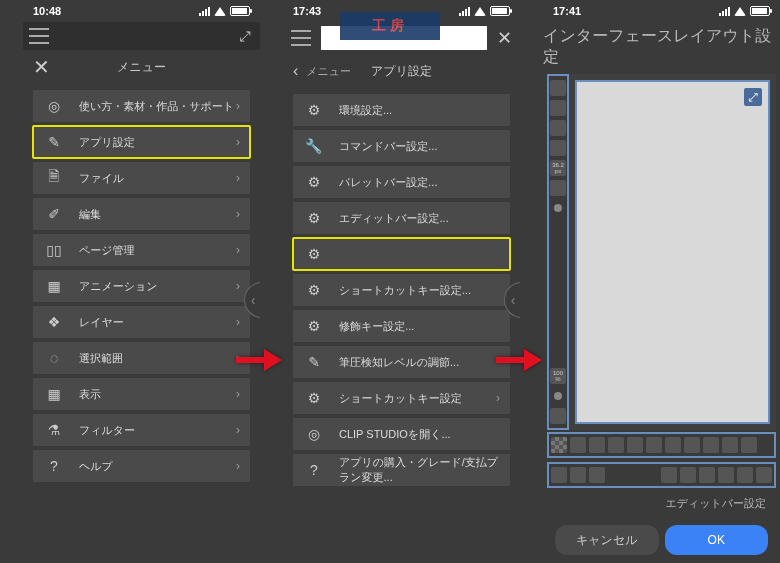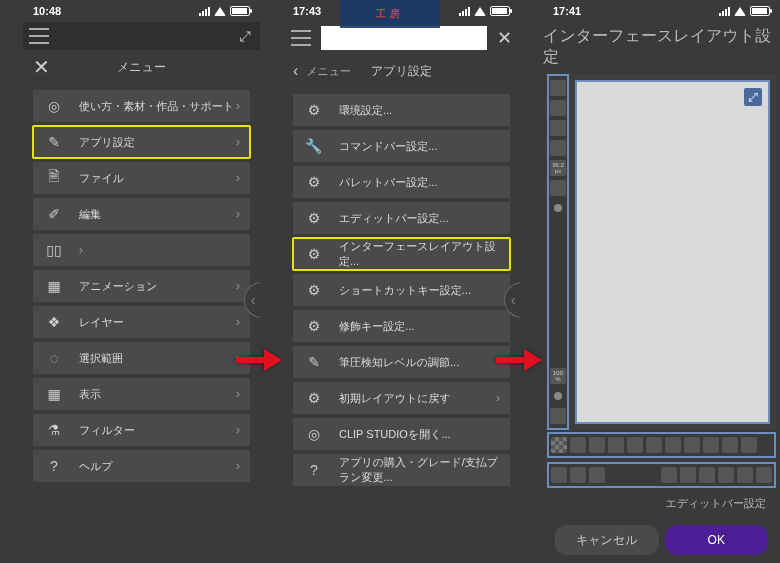--- a/index.html
+++ b/index.html
@@ -54,26 +54,26 @@
   .canvas-area { flex: 1; position: relative; padding: 6px; }
   .canvas { background: #d9d9d9; width: 100%; height: 100%; border: 2px solid #6a8fbf; position: relative; }
   .canvas-expand { position: absolute; top: 6px; right: 6px; width: 18px; height: 18px; background: #4a6a9a; color: #fff; font-size: 12px; display:flex; align-items:center; justify-content:center; border-radius:2px; }
   .hrow { display: flex; gap: 3px; padding: 3px 2px; border: 2px solid #6a8fbf; margin: 2px 0; background:#3a3a3a; }
   .hrow .tb { width: 16px; height: 16px; background: #555; border-radius: 2px; flex-shrink:0; }
   .hrow.row1 .tb:first-child { background: repeating-conic-gradient(#777 0 25%, #555 0 50%) 50%/8px 8px; }
   .reset-link { text-align: right; padding: 6px 10px; color: #bbb; font-size: 11px; cursor: pointer; }
   .btnrow { display: flex; gap: 6px; padding: 8px; }
   .btn { flex: 1; height: 30px; display: flex; align-items: center; justify-content: center; font-size: 12px; border-radius: 12px; cursor: pointer; }
   .btn-cancel { background: #4a4a4a; color: #ccc; }
-  .btn-ok { background: #4c1d95; color: #fff; }
+  .btn-ok { background: #3b82f6; color: #fff; }
 
   .searchbar { height: 24px; background: #fff; margin: 0 4px; position: relative; flex:1; }
   .searchwrap { display:flex; align-items:center; gap:6px; padding: 4px 8px; }
   .sb-close { color:#ccc; font-size:18px; cursor:pointer; }
-  .watermark { position:absolute; left:50%; transform:translateX(-50%); top:0; width:100px; height:28px; background:#1a3a6a; display:flex; align-items:center; justify-content:center; color:#d44; font-size:10px; font-weight:bold; letter-spacing:4px; z-index:5; opacity:0.9; }
+  .watermark { position:absolute; left:50%; transform:translateX(-50%); top:12px; width:100px; height:28px; background:#1a3a6a; display:flex; align-items:center; justify-content:center; color:#d44; font-size:14px; font-weight:bold; letter-spacing:4px; z-index:5; opacity:0.9; }
 
   .side-handle { position:absolute; right:-2px; top:50%; width:18px; height:36px; background:#3a3a3a; border:1px solid #666; border-radius:18px 0 0 18px; display:flex; align-items:center; justify-content:center; color:#888; font-size:14px; }
 </style>
 </head>
 <body>
 
 <div class="panel panel1">
   <div class="statusbar">
     <span>10:48</span>
     <div class="status-icons">
@@ -115,20 +115,21 @@
       <span class="menu-label">ファイル</span>
       <span class="menu-chev">›</span>
     </div>
     <div class="menu-item">
       <span class="menu-icon">✐</span>
       <span class="menu-label">編集</span>
       <span class="menu-chev">›</span>
     </div>
     <div class="menu-item">
       <span class="menu-icon">▯▯</span>
+      <span class="menu-label">ページ管理</span>
       <span class="menu-chev">›</span>
     </div>
     <div class="menu-item">
       <span class="menu-icon">▦</span>
       <span class="menu-label">アニメーション</span>
       <span class="menu-chev">›</span>
     </div>
     <div class="menu-item">
       <span class="menu-icon">❖</span>
       <span class="menu-label">レイヤー</span>
@@ -201,37 +202,36 @@
     <div class="menu-item">
       <span class="menu-icon">⚙</span>
       <span class="menu-label">パレットバー設定...</span>
     </div>
     <div class="menu-item">
       <span class="menu-icon">⚙</span>
       <span class="menu-label">エディットバー設定...</span>
     </div>
     <div class="menu-item highlighted">
       <span class="menu-icon">⚙</span>
-      <span class="menu-label">インターフェースレイアウト設定...</span>
     </div>
     <div class="menu-item">
       <span class="menu-icon">⚙</span>
       <span class="menu-label">ショートカットキー設定...</span>
     </div>
     <div class="menu-item">
       <span class="menu-icon">⚙</span>
       <span class="menu-label">修飾キー設定...</span>
     </div>
     <div class="menu-item">
       <span class="menu-icon">✎</span>
       <span class="menu-label">筆圧検知レベルの調節...</span>
     </div>
     <div class="menu-item">
       <span class="menu-icon">⚙</span>
-      <span class="menu-label">初期レイアウトに戻す</span>
+      <span class="menu-label">ショートカットキー設定</span>
       <span class="menu-chev">›</span>
     </div>
     <div class="menu-item">
       <span class="menu-icon">◎</span>
       <span class="menu-label">CLIP STUDIOを開く...</span>
     </div>
     <div class="menu-item">
       <span class="menu-icon">?</span>
       <span class="menu-label">アプリの購入・グレード/支払プラン変更...</span>
     </div>

